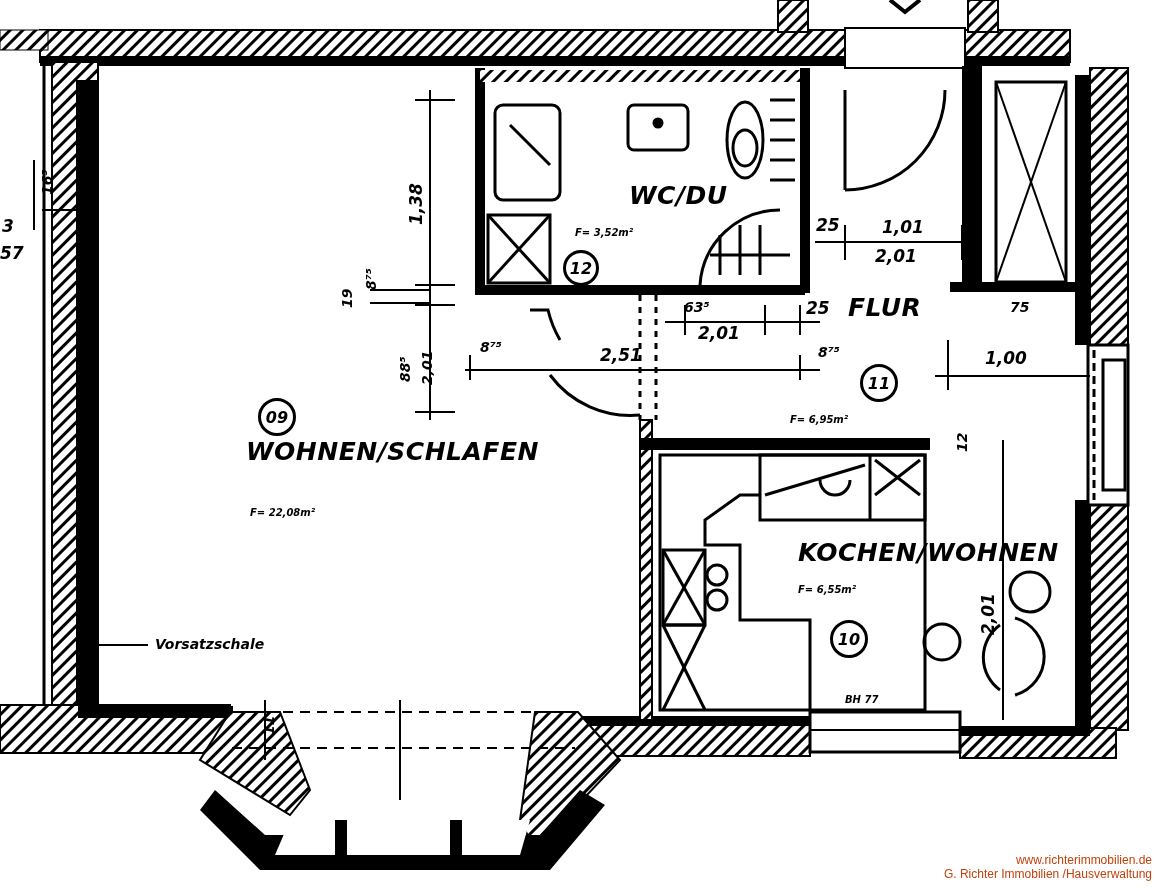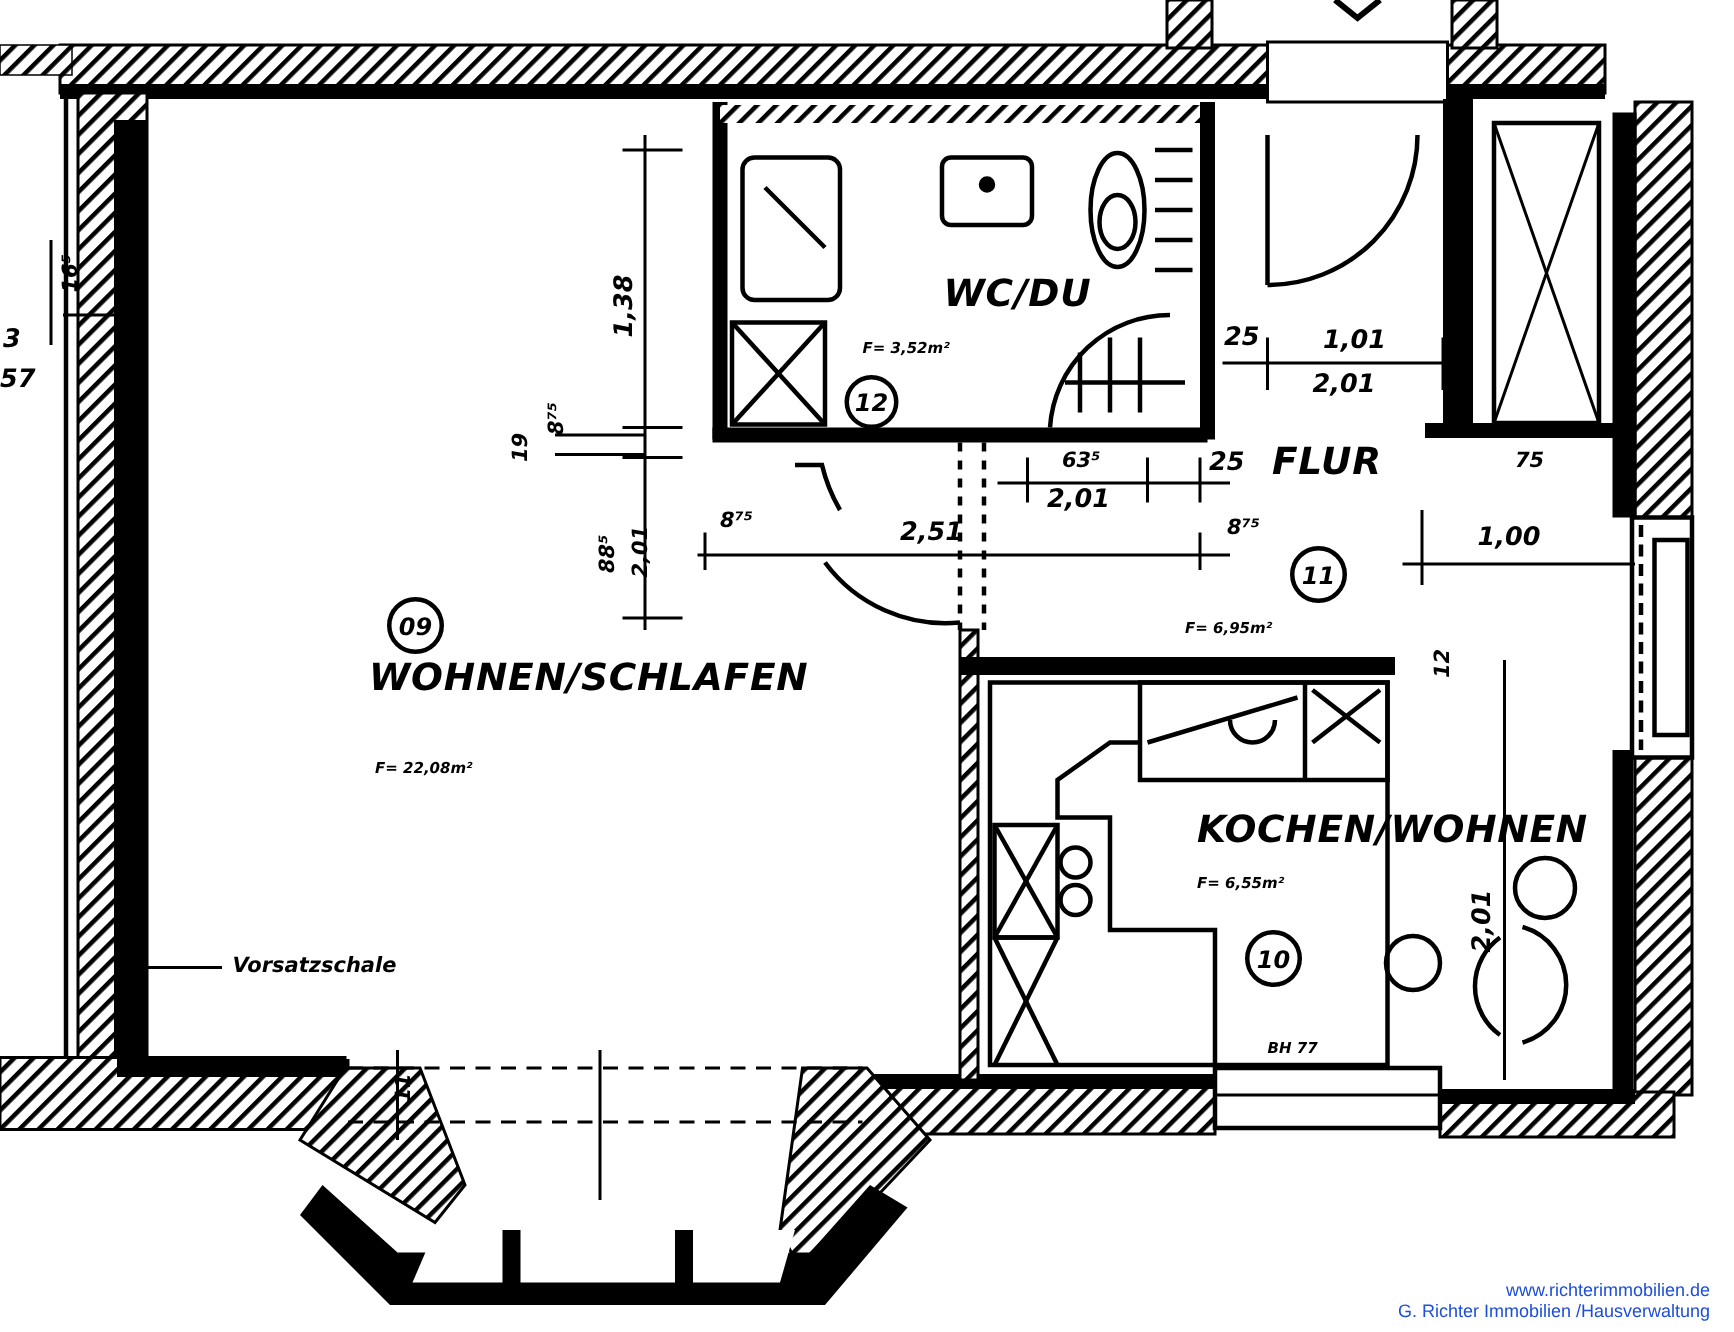--- a/index.html
+++ b/index.html
@@ -5,21 +5,21 @@
   html, body { margin:0; padding:0; background:#ffffff; }
   body { width:1156px; height:888px; position:relative; overflow:hidden; font-family:"DejaVu Sans", sans-serif; }
   #plan { position:absolute; left:0; top:0; width:1156px; height:888px; }
   .lbl { position:absolute; color:#000; font-family:"DejaVu Sans", sans-serif; font-weight:bold; font-style:italic; white-space:nowrap; line-height:1; }
   .room-name { font-size:25px; letter-spacing:0.5px; }
   .area { font-size:10px; }
   .dim { font-size:17px; }
   .dim-sm { font-size:14px; }
   .num-circle { position:absolute; border:3px solid #000; border-radius:50%; display:flex; align-items:center; justify-content:center; font-family:"DejaVu Sans", sans-serif; font-weight:bold; font-style:italic; font-size:16px; color:#000; box-sizing:border-box; }
   .vert { transform-origin:left top; transform:rotate(-90deg); }
-  .watermark { position:absolute; right:16px; font-family:"Liberation Sans", sans-serif; font-size:12px; color:#1d4ed8; text-align:right; line-height:14px;margin-left:16px; }
+  .watermark { position:absolute; right:4px; font-family:"Liberation Sans", sans-serif; font-size:12px; color:#c2410c; text-align:right; line-height:14px;margin-left:16px; }
 </style>
 </head>
 <body>
 
 <svg id="plan" viewBox="0 0 1156 888" xmlns="http://www.w3.org/2000/svg">
   <defs>
     <pattern id="hatch" width="9" height="9" patternUnits="userSpaceOnUse" patternTransform="rotate(45)">
       <rect width="9" height="9" fill="#fff"></rect>
       <rect width="3" height="9" fill="#000"></rect>
     </pattern>
@@ -197,21 +197,21 @@
 <div class="lbl dim vert" style="left:408px;top:225px;">1,38</div>
 <div class="lbl dim-sm vert" style="left:340px;top:308px;">19</div>
 <div class="lbl dim-sm vert" style="left:364px;top:290px;">8⁷⁵</div>
 <div class="lbl dim-sm vert" style="left:398px;top:382px;">88⁵</div>
 <div class="lbl dim-sm vert" style="left:420px;top:385px;">2,01</div>
 
 <div class="lbl dim" style="left:816px;top:217px;">25</div>
 <div class="lbl dim" style="left:882px;top:219px;">1,01</div>
 <div class="lbl dim" style="left:875px;top:248px;">2,01</div>
 
-<div class="lbl dim-sm" style="left:708px;top:300px;">63⁵</div>
+<div class="lbl dim-sm" style="left:684px;top:300px;">63⁵</div>
 <div class="lbl dim" style="left:698px;top:325px;">2,01</div>
 <div class="lbl dim" style="left:806px;top:300px;">25</div>
 
 <div class="lbl dim-sm" style="left:480px;top:340px;">8⁷⁵</div>
 <div class="lbl dim" style="left:600px;top:347px;">2,51</div>
 <div class="lbl dim-sm" style="left:818px;top:345px;">8⁷⁵</div>
 
 <div class="lbl dim" style="left:985px;top:350px;text-align:center;">1,00</div>
 <div class="lbl dim-sm vert" style="left:955px;top:452px;">12</div>
 <div class="lbl dim vert" style="left:980px;top:635px;">2,01</div>

